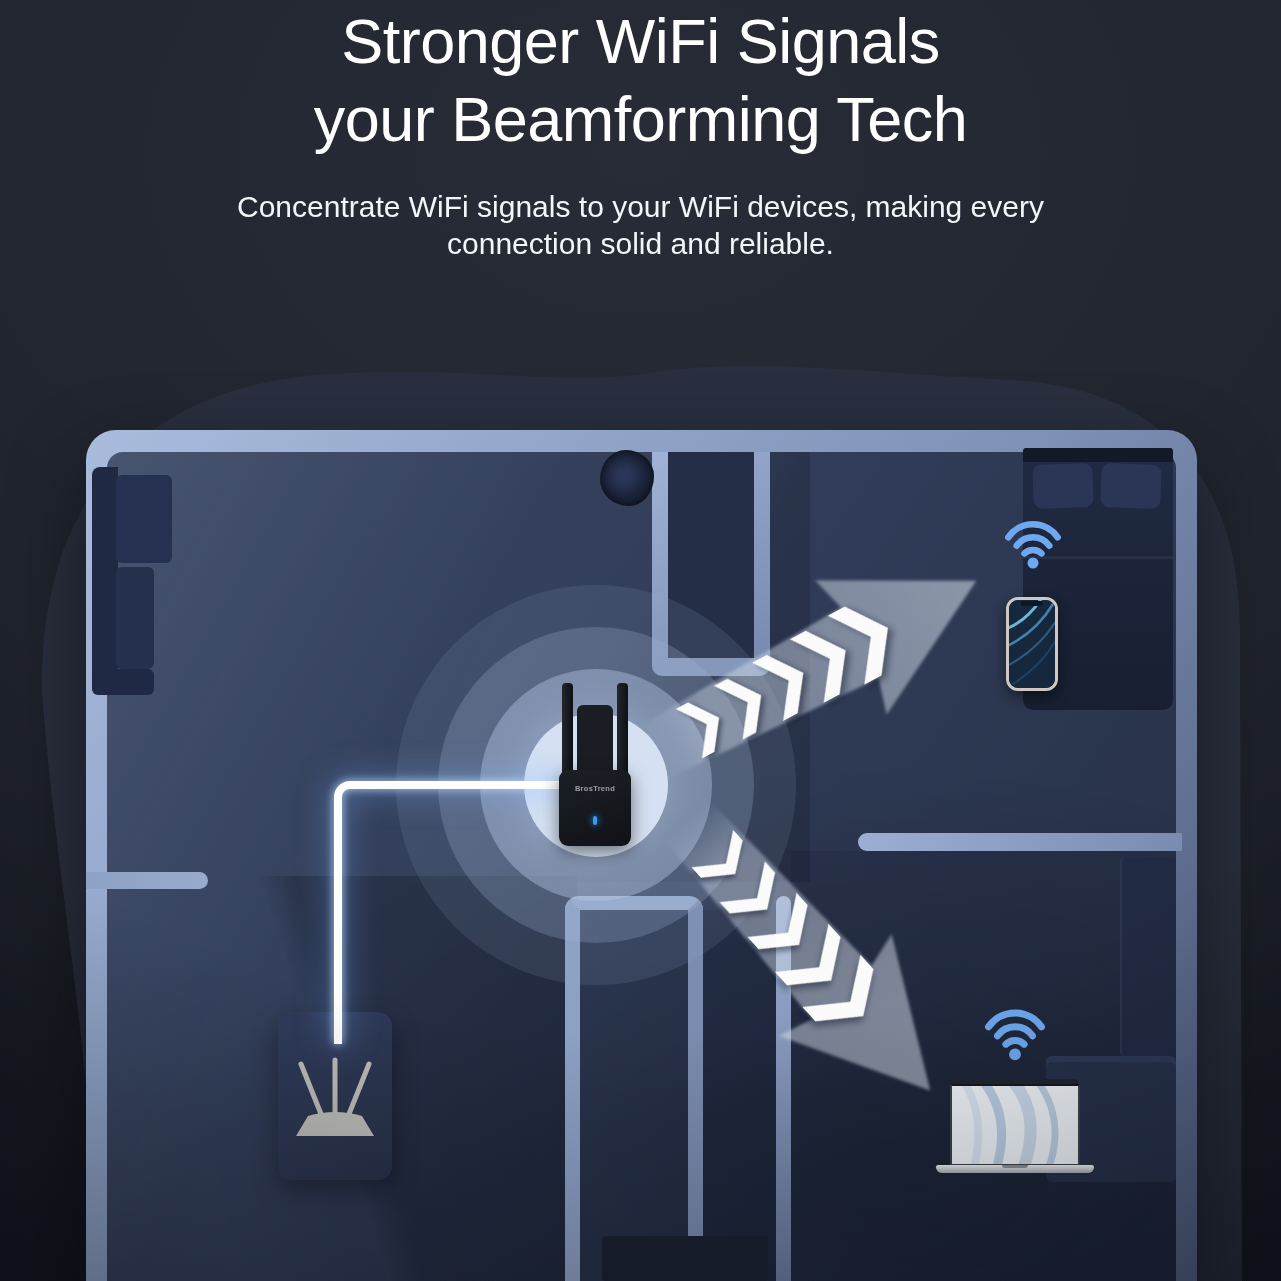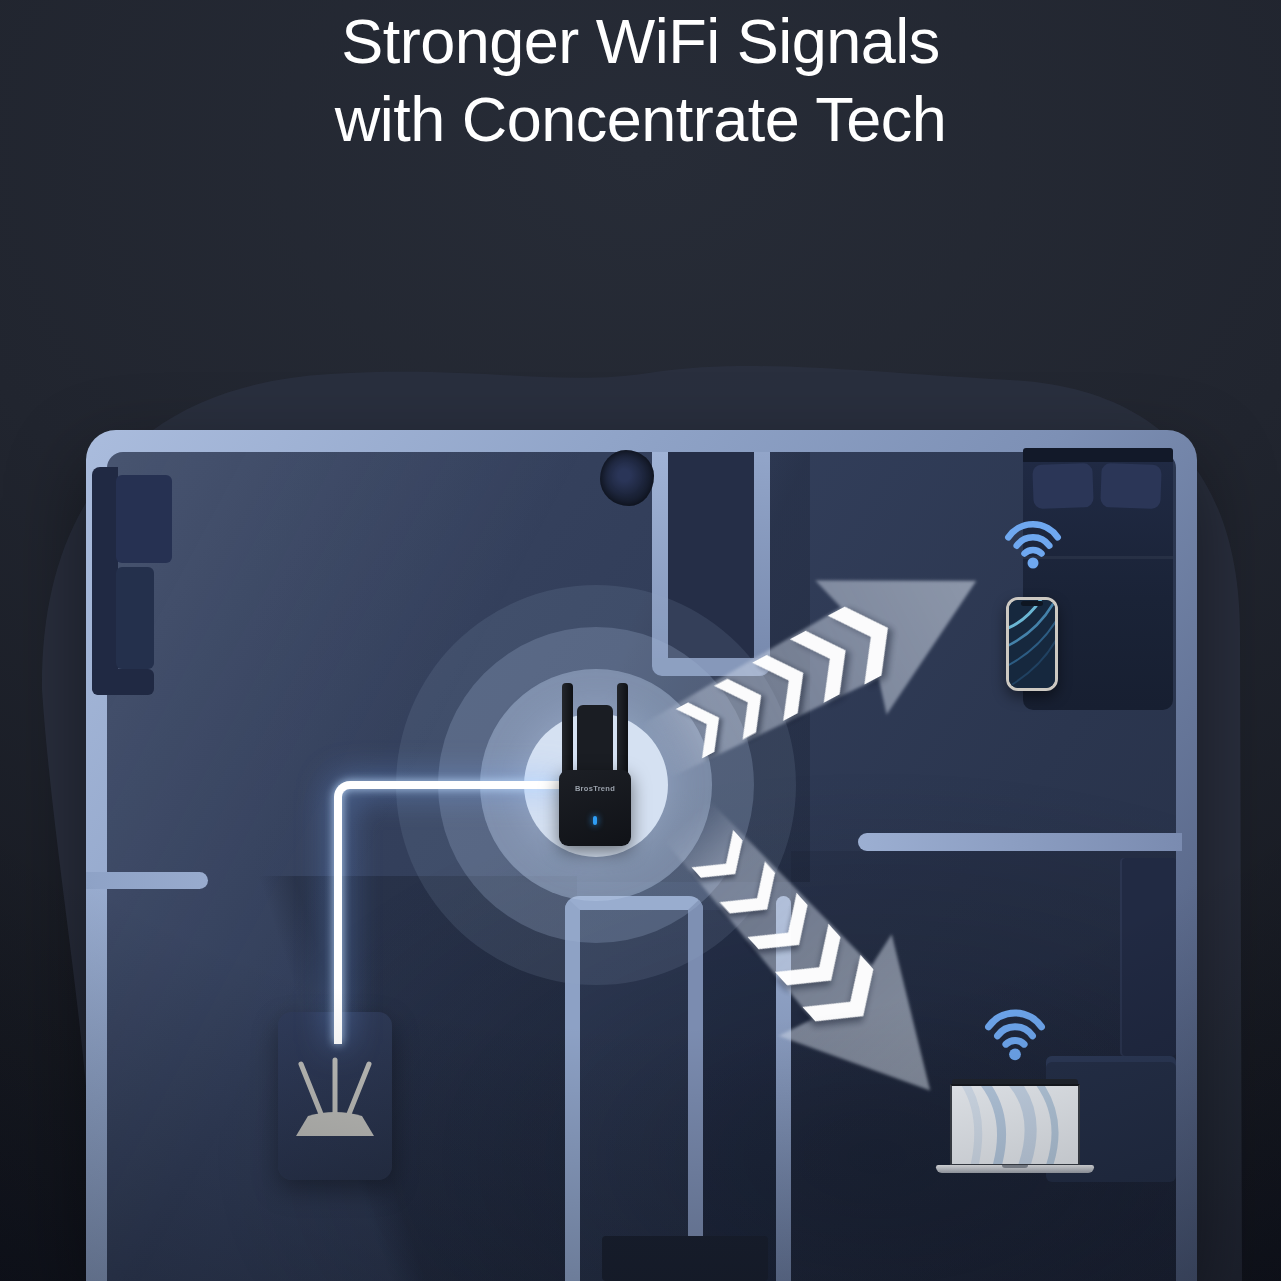--- a/index.html
+++ b/index.html
@@ -270,17 +270,21 @@
   </div>
   <div class="abs laptop-base">
     <div class="abs laptop-notch"></div>
   </div>
 
   <div class="abs vignette"></div>
 
   <div class="abs hdr">
     <div class="title">
       <div>Stronger WiFi Signals</div>
-      <div>with Concentrate Tech</div>
+      <div>your Beamforming Tech</div>
     </div>
+    <div class="sub">
+      <div>Concentrate WiFi signals to your WiFi devices, making every</div>
+      <div>connection solid and reliable.</div>
+    </div>
   </div>
 
 </div>
 
 </body></html>

